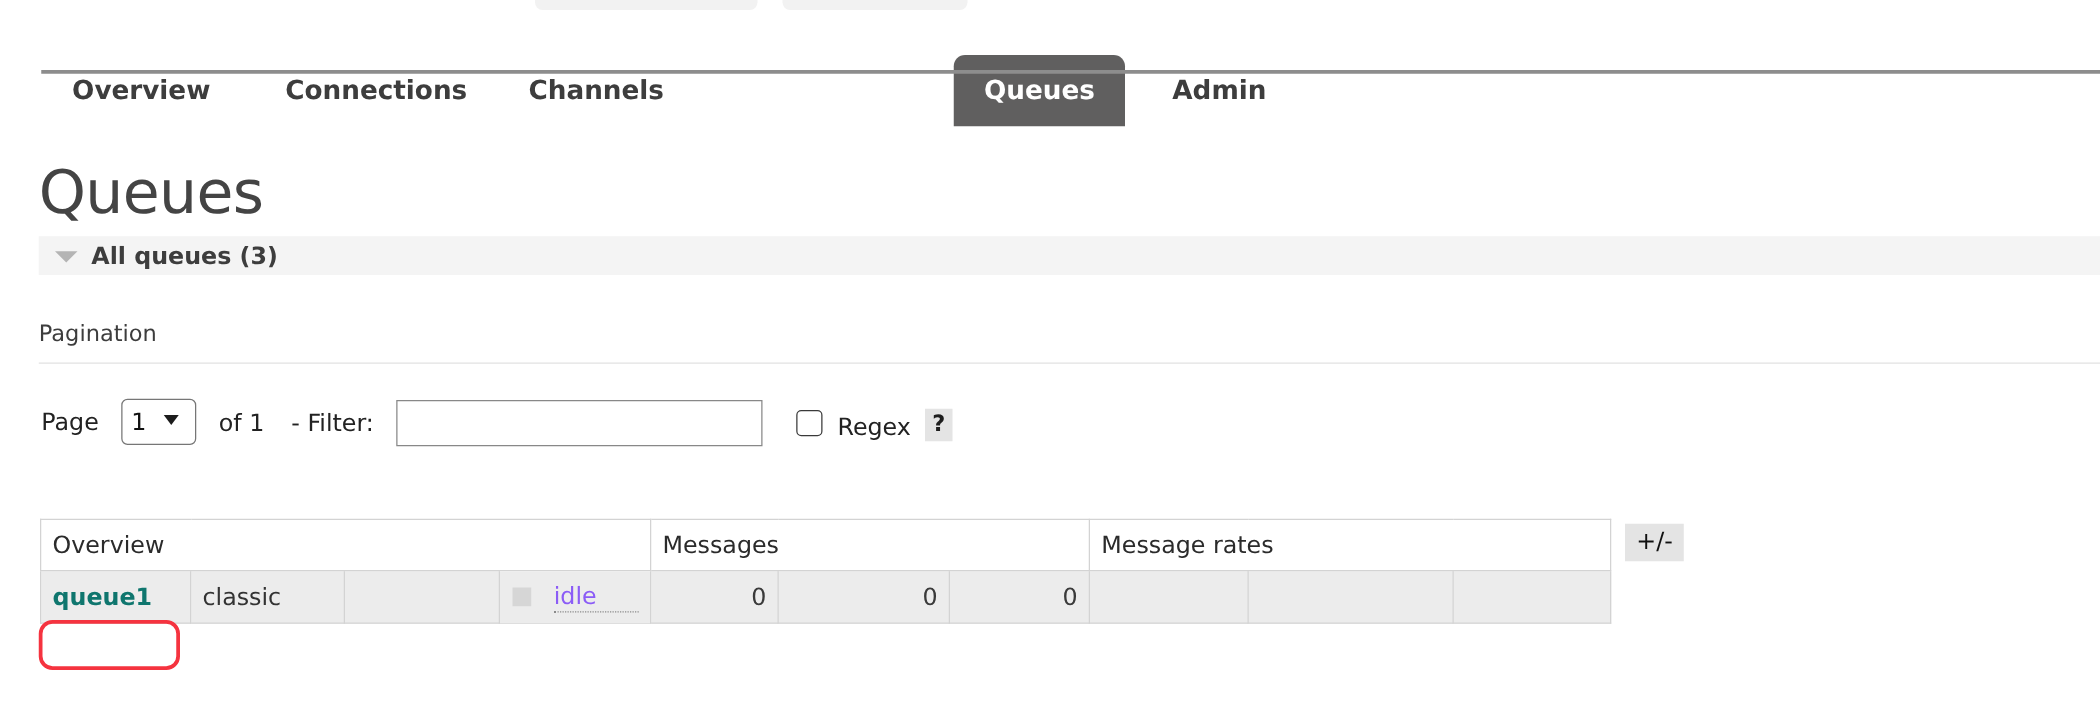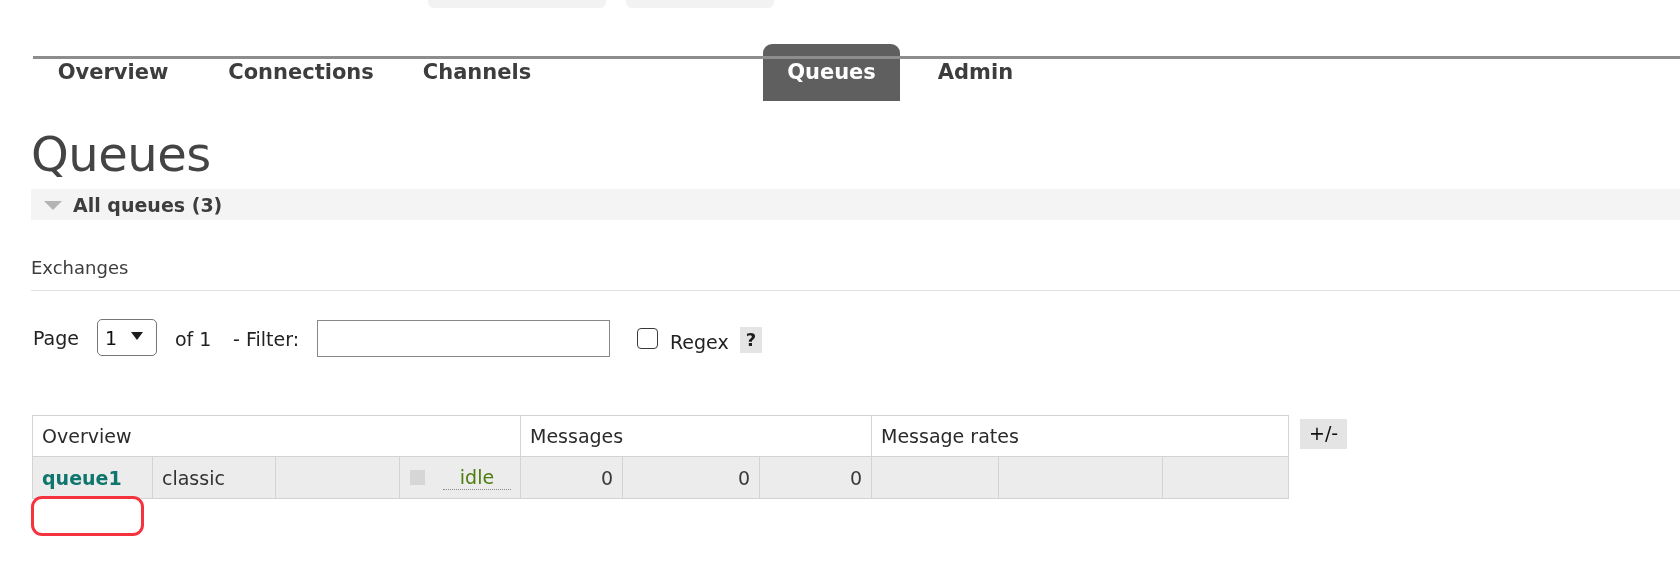--- a/index.html
+++ b/index.html
@@ -140,21 +140,21 @@
   .data-row td.num { text-align:right; color:#3a3a3a; }
   .qname {
     font-weight:bold; color:#0f766e; font-size:19px; cursor:pointer;
   }
   .state-cell { position:relative; }
   .state-square {
     position:absolute; left:10px; top:13px;
     width:15px; height:15px; background:#d6d6d6;
   }
   .state-text {
-    display:block; text-align:center; color:#4d7c0f;
+    display:block; text-align:left; color:#8b5cf6;
     border-bottom:1px dotted #8a8a8a; margin-left:34px;
     padding-bottom:1px; width:calc(100% - 34px); cursor:help;
   }
   .plusminus {
     position:absolute; left:1300px; top:419px;
     background:#e4e4e4; color:#111; font-size:19px;
     padding:3px 9px; cursor:pointer; line-height:1.25;
   }
 
   
@@ -182,21 +182,21 @@
     <div class="tab t-admin">Admin</div>
   </div>
   <div class="nav-underline"></div>
 
   <div class="page-title">Queues</div>
 
   <div class="section-bar"></div>
   <div class="section-tri"></div>
   <div class="section-label">All queues (3)</div>
 
-  <div class="pagination-label">Exchanges</div>
+  <div class="pagination-label">Pagination</div>
   <div class="pagination-rule"></div>
 
   <div class="pg-text pg-page">Page</div>
   <select class="pg-select">
     <option>1</option>
   </select>
   <div class="pg-chev"></div>
   <div class="pg-text pg-of">of 1</div>
   <div class="pg-text pg-dash"><span>-</span>&nbsp;<span>Filter:</span></div>
 

